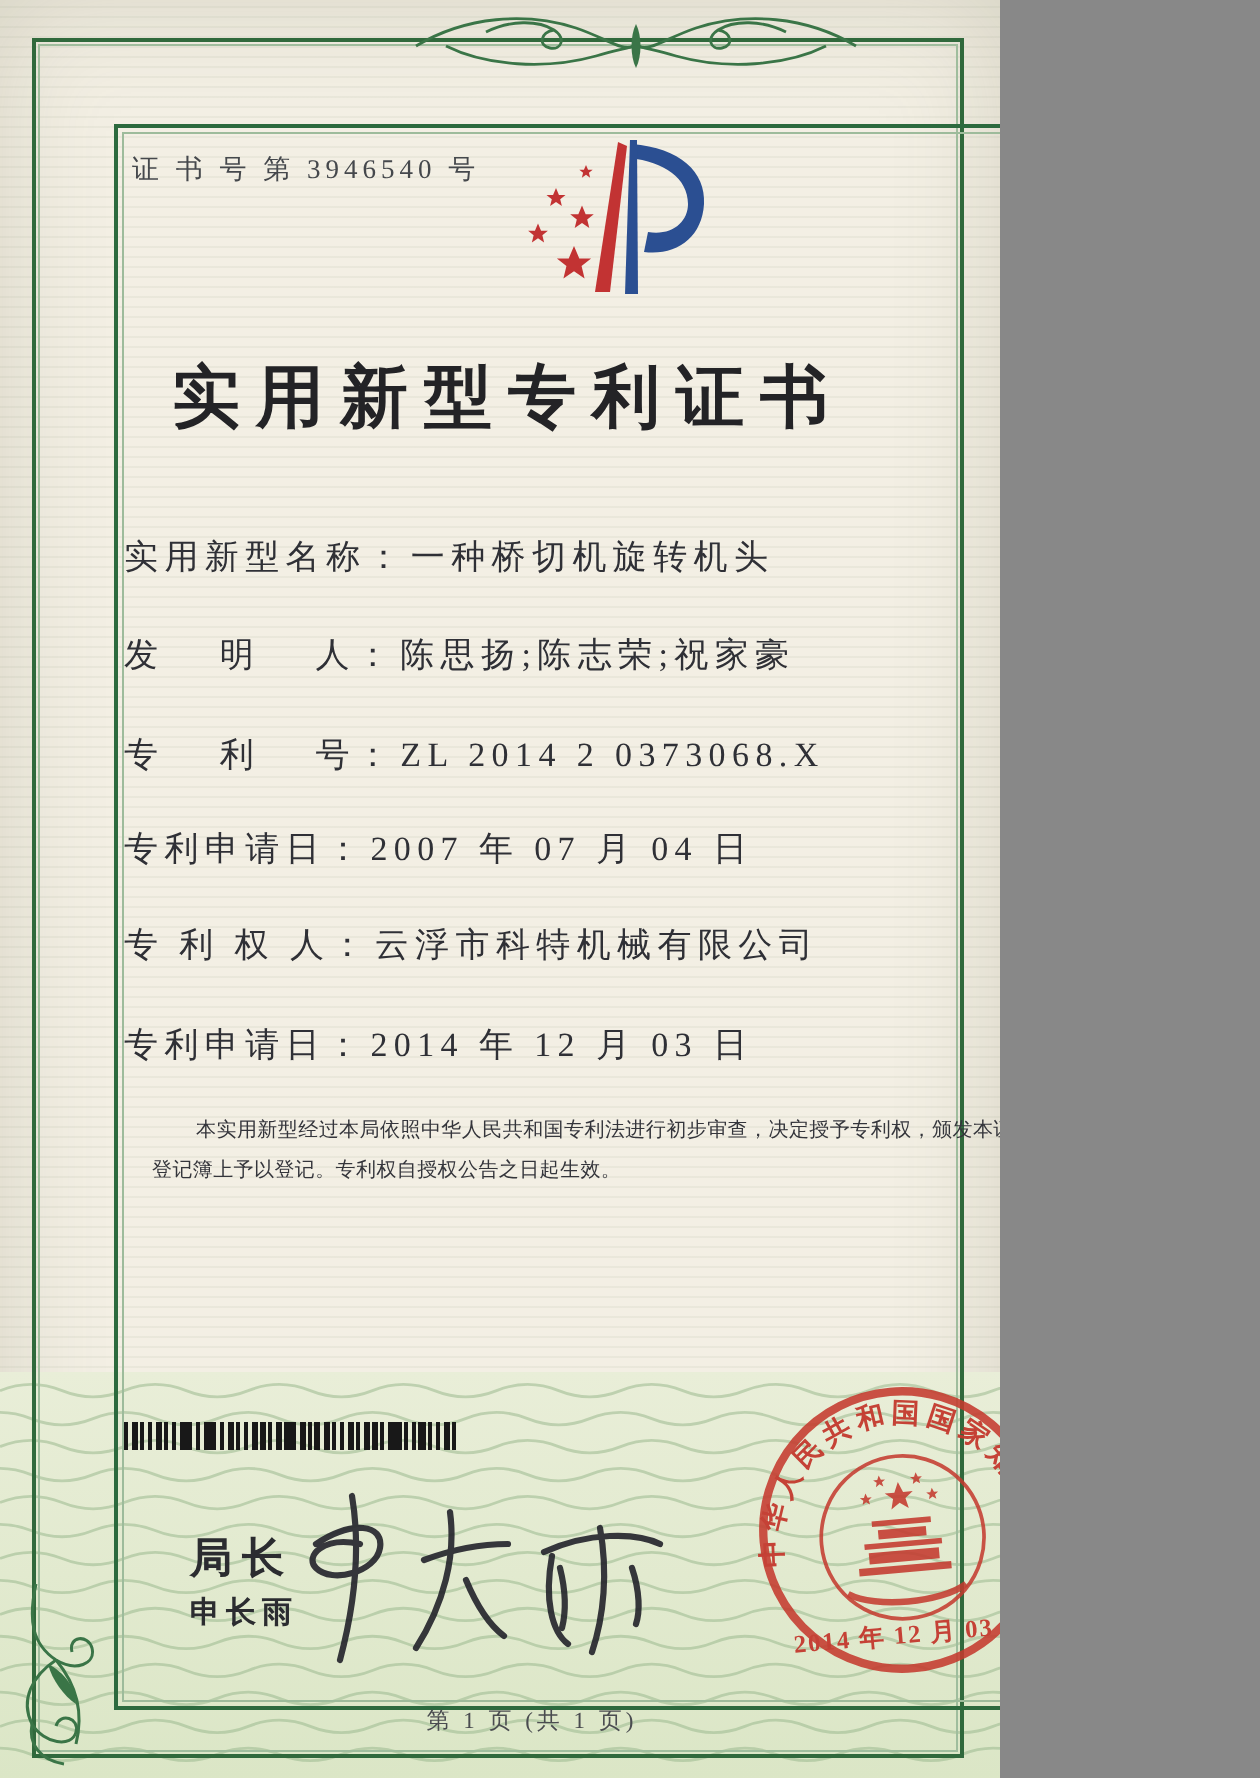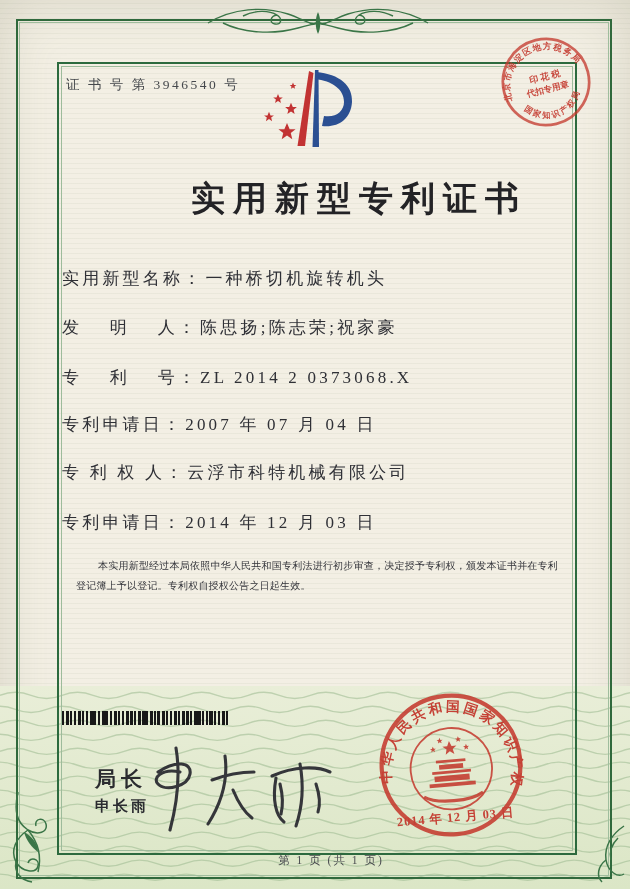--- a/index.html
+++ b/index.html
@@ -1,17 +1,17 @@
 <!DOCTYPE html>
 <html><head>
 <meta charset="utf-8">
 <style>
   html,body{margin:0;padding:0;background:#888;}
   .certificate{
-    position:relative;width:630px;height:889px;overflow:hidden;
+    position:relative;width:500px;height:889px;overflow:hidden;
     background:#f3efe4;
     font-family:"Liberation Serif","DejaVu Serif",serif;
     box-shadow:inset 0 0 55px rgba(95,95,60,.20);
   }
   .certificate::before{
     content:"";position:absolute;inset:0;pointer-events:none;
     background:repeating-linear-gradient(0deg,rgba(150,165,135,.10) 0 1px,rgba(0,0,0,0) 1px 5px);
   }
   .green-zone{
     position:absolute;left:0;top:686px;width:630px;height:203px;
@@ -21,21 +21,21 @@
   
   .outer-line{position:absolute;left:16px;top:19px;right:18px;bottom:10px;border:2px solid #30693c;pointer-events:none;}
   .outer-line-in{position:absolute;inset:1px;border:1px solid #9fbd9d;}
   .inner-frame{position:absolute;left:57px;top:62px;width:516px;height:789px;border:2.5px solid #2c6a3e;pointer-events:none;}
   .inner-frame-in{position:absolute;inset:2px;border:1px solid #9dbb9b;}
   .ornament{position:absolute;pointer-events:none;}
   
   .cert-no{position:absolute;left:66px;top:76px;font-size:13.5px;letter-spacing:2.5px;color:#45484c;}
   .logo{position:absolute;left:258px;top:64px;}
   .tax-seal{position:absolute;left:499px;top:35px;width:94px;height:94px;transform:rotate(-14deg);opacity:.9;}
-  .title{position:absolute;left:0;top:176px;width:100%;text-align:center;font-size:34px;font-weight:700;color:#232326;letter-spacing:8px;text-indent:8px;padding-left:40px;}
+  .title{position:absolute;left:0;top:176px;width:100%;text-align:center;font-size:34px;font-weight:700;color:#232326;letter-spacing:8px;text-indent:8px;}
   .fields{position:absolute;left:62px;top:0;width:514px;}
   .frow{position:absolute;left:0;white-space:nowrap;font-size:17px;letter-spacing:3.2px;color:#2f3036;}
   .frow .val{margin-left:2px;}
   .paras{position:absolute;left:60px;top:540px;width:514px;}
   .paras p{margin:16px;text-indent:2.2em;font-size:10px;line-height:19.7px;letter-spacing:.2px;color:#34353b;text-align:justify;}
   .barcode{
     position:absolute;left:62px;top:711px;width:166px;height:14px;
     background:
       repeating-linear-gradient(90deg,#181818 0 2px,rgba(0,0,0,0) 2px 4px),
       repeating-linear-gradient(90deg,#181818 0 1px,rgba(0,0,0,0) 1px 6px),

